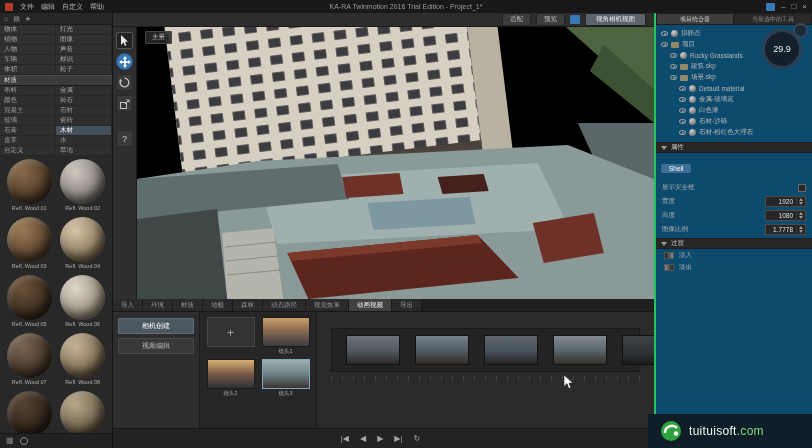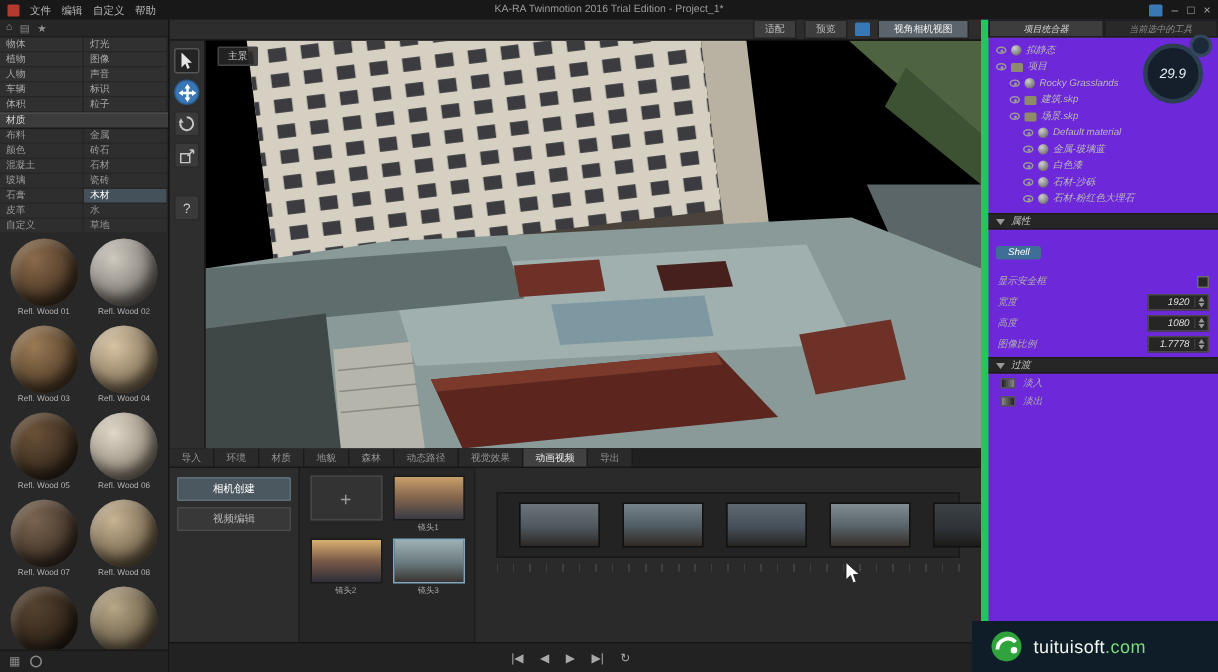--- a/index.html
+++ b/index.html
@@ -77,21 +77,21 @@
   .t5 { background:linear-gradient(180deg,#3c4246 0%,#2e3236 60%,#1c1a18 100%); }
   .t6 { background:linear-gradient(180deg,#2e3032 0%,#222426 60%,#141414 100%); }
   .ruler { position:absolute; left:14px; right:14px; top:64px; height:5px; background:repeating-linear-gradient(90deg,#555 0 1px,transparent 1px 11px); opacity:.5; }
   .len-row { position:absolute; bottom:8px; left:50%; transform:translateX(-50%); display:flex; align-items:center; gap:5px; font-size:7px; color:#b8b8b8; }
   .len-value { background:#3a3a3a; border:1px solid #5a5a5a; color:#e09a3e; padding:1px 5px; font-size:7px; }
 
   
   .transport { position:absolute; left:113px; right:164px; bottom:0; height:20px; background:#222; border-top:1px solid #161616; display:flex; align-items:center; justify-content:center; gap:11px; font-size:8px; color:#a8a8a8; z-index:20; }
 
   
-  .right-panel { position:absolute; left:654px; top:13px; right:0; bottom:34px; background:#6d28d9; border-left:5px solid #22c55e; z-index:10;font-style:italic; }
+  .right-panel { position:absolute; left:654px; top:13px; right:0; bottom:34px; background:#0c4a6e; border-left:2px solid #22c55e; z-index:10; }
   .rp-tabs { height:12px; display:flex; font-size:6px; }
   .rp-tab { flex:1; display:flex; align-items:center; justify-content:center; background:#3d3d3d; color:#d5d5d5; border:1px solid #1e1e1e; white-space:nowrap; overflow:hidden; }
   .rp-tab.inactive { background:#292929; color:#8a8a8a; }
   .rp-tree { padding:3px 0 4px 0; }
   .tree-row { height:11px; display:flex; align-items:center; gap:3px; font-size:6.5px; color:#b8b8b8; padding-left:5px; white-space:nowrap; overflow:hidden; }
   .ind1 { padding-left:14px; } .ind2 { padding-left:23px; }
   .eye { width:7px; height:5px; border:1px solid #9a9a9a; border-radius:50%; position:relative; flex:0 0 auto; }
   .eye::after { content:""; position:absolute; left:1.5px; top:0.5px; width:2px; height:2px; border-radius:50%; background:#9a9a9a; }
   .fold { width:8px; height:6px; background:#8f8a6a; border-radius:1px; flex:0 0 auto; }
   .msph { width:7px; height:7px; border-radius:50%; background:radial-gradient(circle at 35% 30%, #cfcfcf, #555); flex:0 0 auto; }

